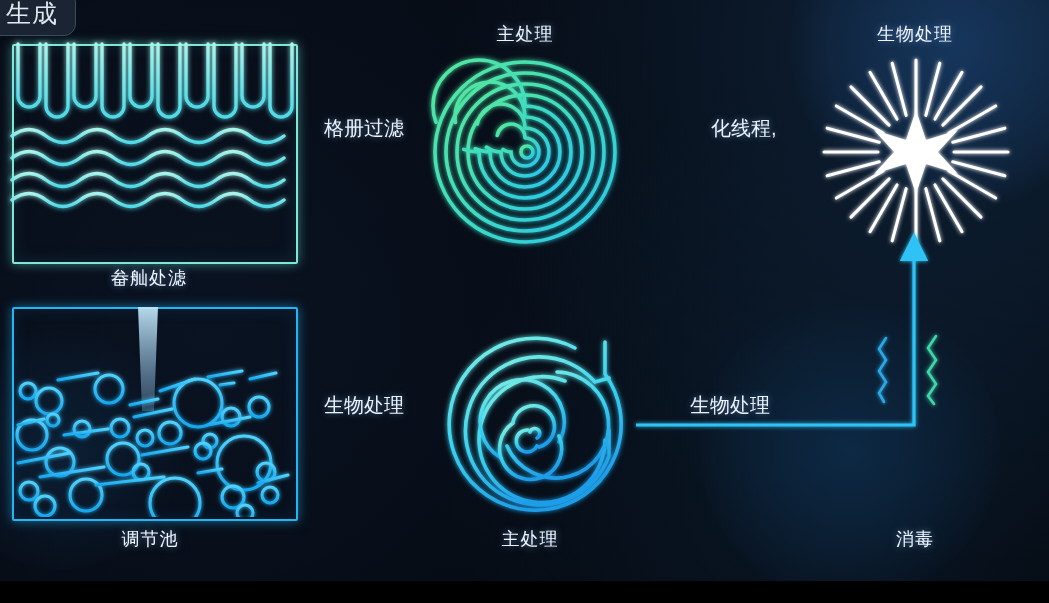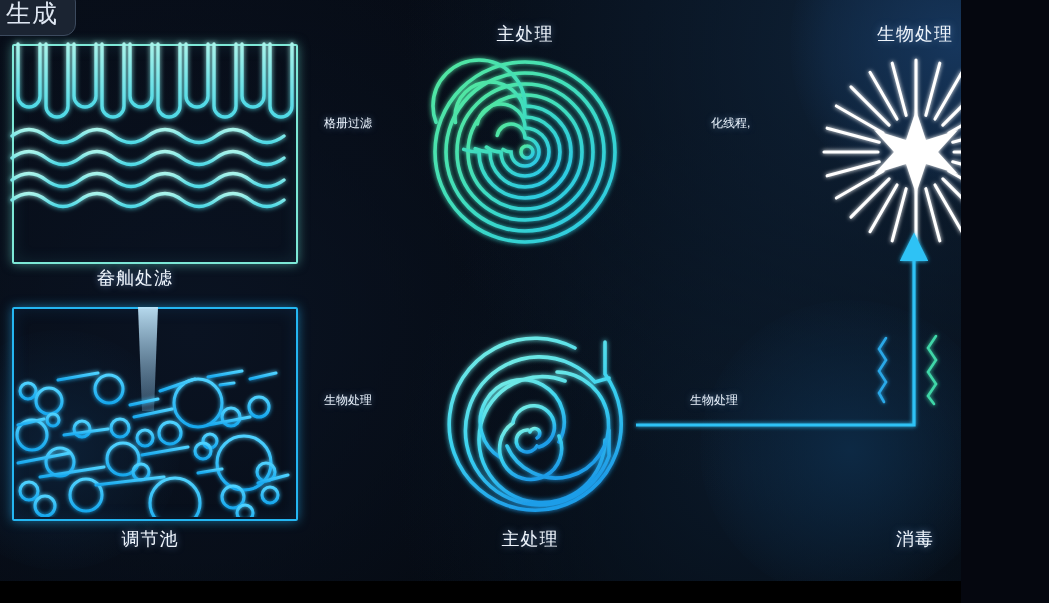--- a/index.html
+++ b/index.html
@@ -1,18 +1,18 @@
 <!DOCTYPE html>
 <html><head>
 <meta charset="utf-8">
 <style>
   html,body{margin:0;padding:0;background:#05070f;}
   body{width:1049px;height:603px;overflow:hidden;
        font-family:"Liberation Sans","DejaVu Sans",sans-serif;}
-  #stage{position:relative;width:961px;height:603px;
+  #stage{position:relative;width:1049px;height:603px;
          background:
            radial-gradient(circle at 92% 8%, #0e2136 0%, rgba(14,33,54,0) 46%),
            radial-gradient(circle at 78% 78%, #0a1828 0%, rgba(10,24,40,0) 40%),
            radial-gradient(circle at 20% 55%, #0a1322 0%, rgba(10,19,34,0) 55%),
            linear-gradient(160deg,#070c16 0%,#050a12 50%,#04080e 100%);
          overflow:hidden;}
   #stage:after{content:"";position:absolute;left:0;right:0;bottom:0;height:22px;
                background:#000;}
   .glow-circ{position:absolute;border-radius:50%;pointer-events:none;}
   .gc1{width:330px;height:330px;left:790px;top:-120px;
@@ -30,21 +30,21 @@
   .label{position:absolute;color:#eef4fb;font-size:18px;letter-spacing:1px;
          text-align:center;white-space:nowrap;text-shadow:0 0 7px rgba(140,190,255,.55);}
 
   .node{position:absolute;}
   .boxframe{position:absolute;border:2.5px solid #7de8d6;border-radius:2px;
             box-shadow:0 0 11px rgba(110,230,215,.5),inset 0 0 16px rgba(60,150,170,.16);}
   .boxframe.blue{border-color:#24b6f2;
             box-shadow:0 0 11px rgba(40,180,245,.55),inset 0 0 16px rgba(30,120,190,.16);}
   svg{display:block;overflow:visible;}
   .flow{position:absolute;}
-  .arrowlabel{position:absolute;color:#eaf2fb;font-size:12px;white-space:nowrap;
+  .arrowlabel{position:absolute;color:#eaf2fb;font-size:20px;white-space:nowrap;
               text-shadow:0 0 6px rgba(150,200,255,.5);}
 </style>
 </head>
 <body>
 
 <div id="stage">
 
   <div class="glow-circ gc1"></div>
   <div class="glow-circ gc2"></div>
   <div class="glow-circ gc3"></div>
@@ -109,21 +109,21 @@
 
         <path d="M0,160 L282,160"></path>
           <path d="M0,174 L282,174"></path>
           <path d="M0,188 L282,188"></path>
         <path d="M0,202 L282,202"></path>
           <path d="M0,214 L282,214"></path>
       </g>
     </svg>
   </div>
 
-  <div class="label" style="left:30px;top:266px;width:210px;">畚舢处滤</div>
+  <div class="label" style="left:44px;top:266px;width:210px;">畚舢处滤</div>
 
   <div class="node" style="left:12px;top:307px;">
     <div class="boxframe blue" style="left:0;top:0;width:282px;height:210px;"></div>
     <svg width="282" height="210" style="position:absolute;left:0;top:0;">
       <defs>
         <linearGradient id="gBlue" x1="0" y1="0" x2="0" y2="1">
           <stop offset="0%" stop-color="#4fd2ff"></stop>
           <stop offset="100%" stop-color="#18a8ee"></stop>
         </linearGradient>
         <linearGradient id="gStream" x1="0" y1="0" x2="0" y2="1">

